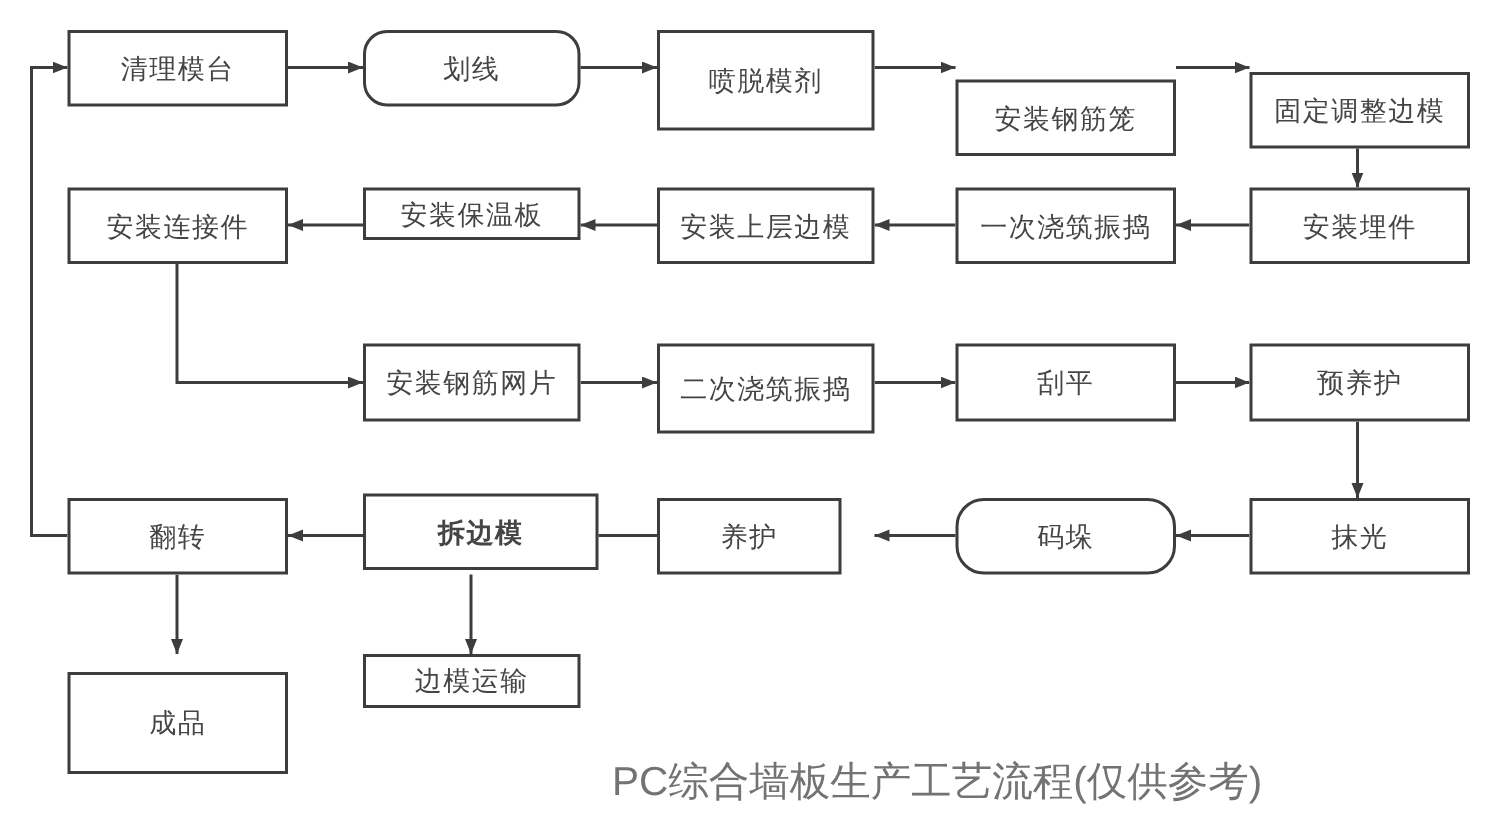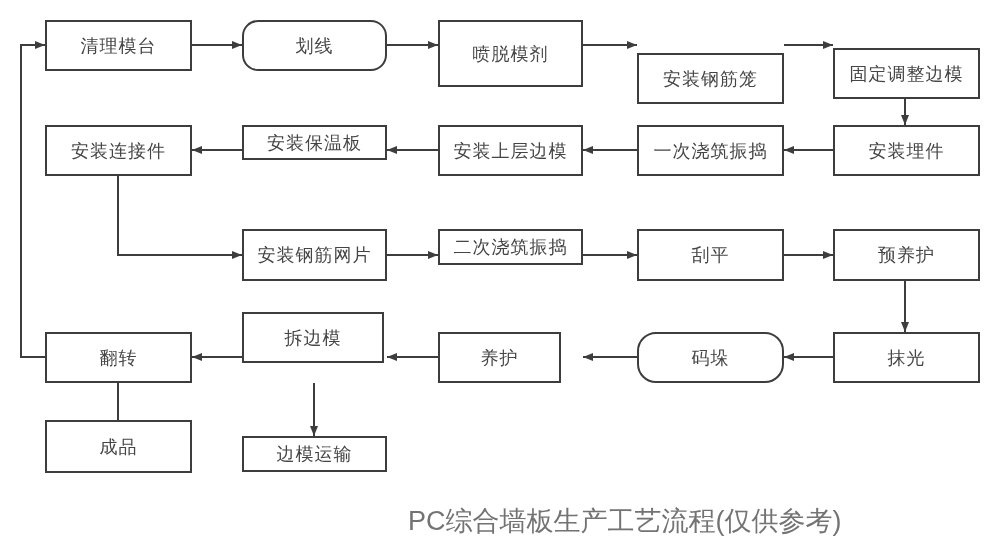--- a/index.html
+++ b/index.html
@@ -115,47 +115,47 @@
   <div class="node" style="left:637px; top:125px; width:147px; height:51px;">
       <span>一次浇筑振捣</span>
     </div>
   <div class="node" style="left:833px; top:125px; width:147px; height:51px;">
       <span>安装埋件</span>
     </div>
 
   <div class="node" style="left:242px; top:229px; width:145px; height:52px;">
       <span>安装钢筋网片</span>
     </div>
-  <div class="node" style="left:438px; top:229px; width:145px; height:36px;">
+  <div class="node" style="left:438px; top:229px; width:145px; height:60px;">
       <span>二次浇筑振捣</span>
     </div>
   <div class="node" style="left:637px; top:229px; width:147px; height:52px;">
       <span>刮平</span>
     </div>
   <div class="node" style="left:833px; top:229px; width:147px; height:52px;text-align:right;">
       <span>预养护</span>
     </div>
 
   <div class="node" style="left:45px;  top:332px; width:147px; height:51px;">
       <span>翻转</span>
     </div>
-  <div class="node" style="left:242px; top:312px; width:142px; height:51px;">
+  <div class="node" style="left:242px; top:329px; width:157px; height:51px;font-weight:bold;">
       <span>拆边模</span>
     </div>
   <div class="node" style="left:438px; top:332px; width:123px; height:51px;">
       <span>养护</span>
     </div>
   <div class="node" style="left:637px; top:332px; width:147px; height:51px;border-radius:19px;">
       <span>码垛</span>
     </div>
   <div class="node" style="left:833px; top:332px; width:147px; height:51px;">
       <span>抹光</span>
     </div>
 
-  <div class="node" style="left:45px;  top:420px; width:147px; height:53px;">
+  <div class="node" style="left:45px;  top:448px; width:147px; height:68px;">
       <span>成品</span>
     </div>
   <div class="node" style="left:242px; top:436px; width:145px; height:36px;">
       <span>边模运输</span>
     </div>
 
   <div class="caption">PC综合墙板生产工艺流程(仅供参考)</div>
 
 </div>
 

